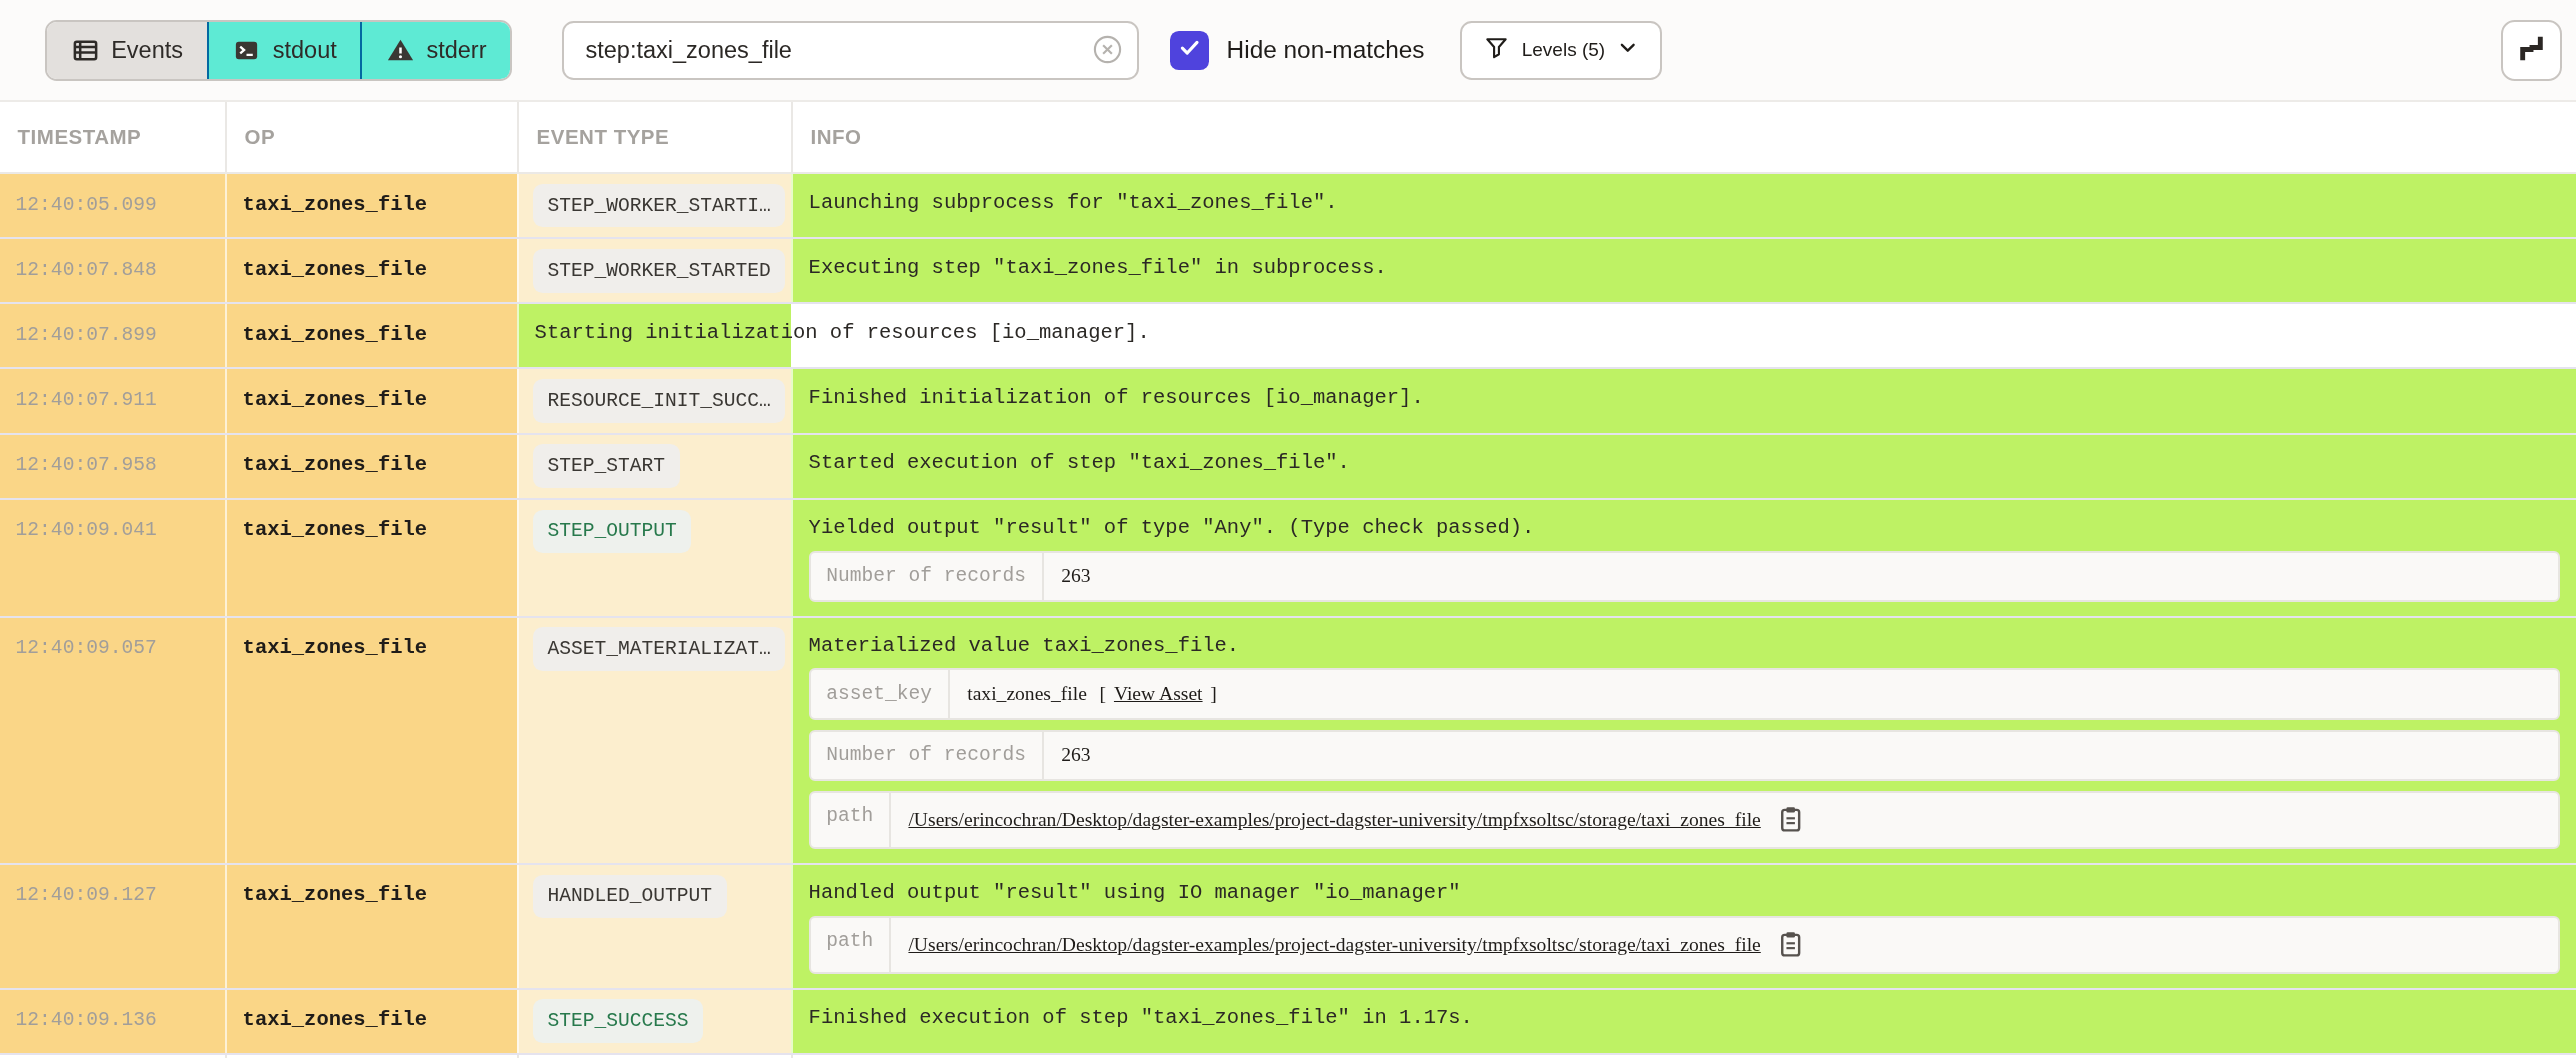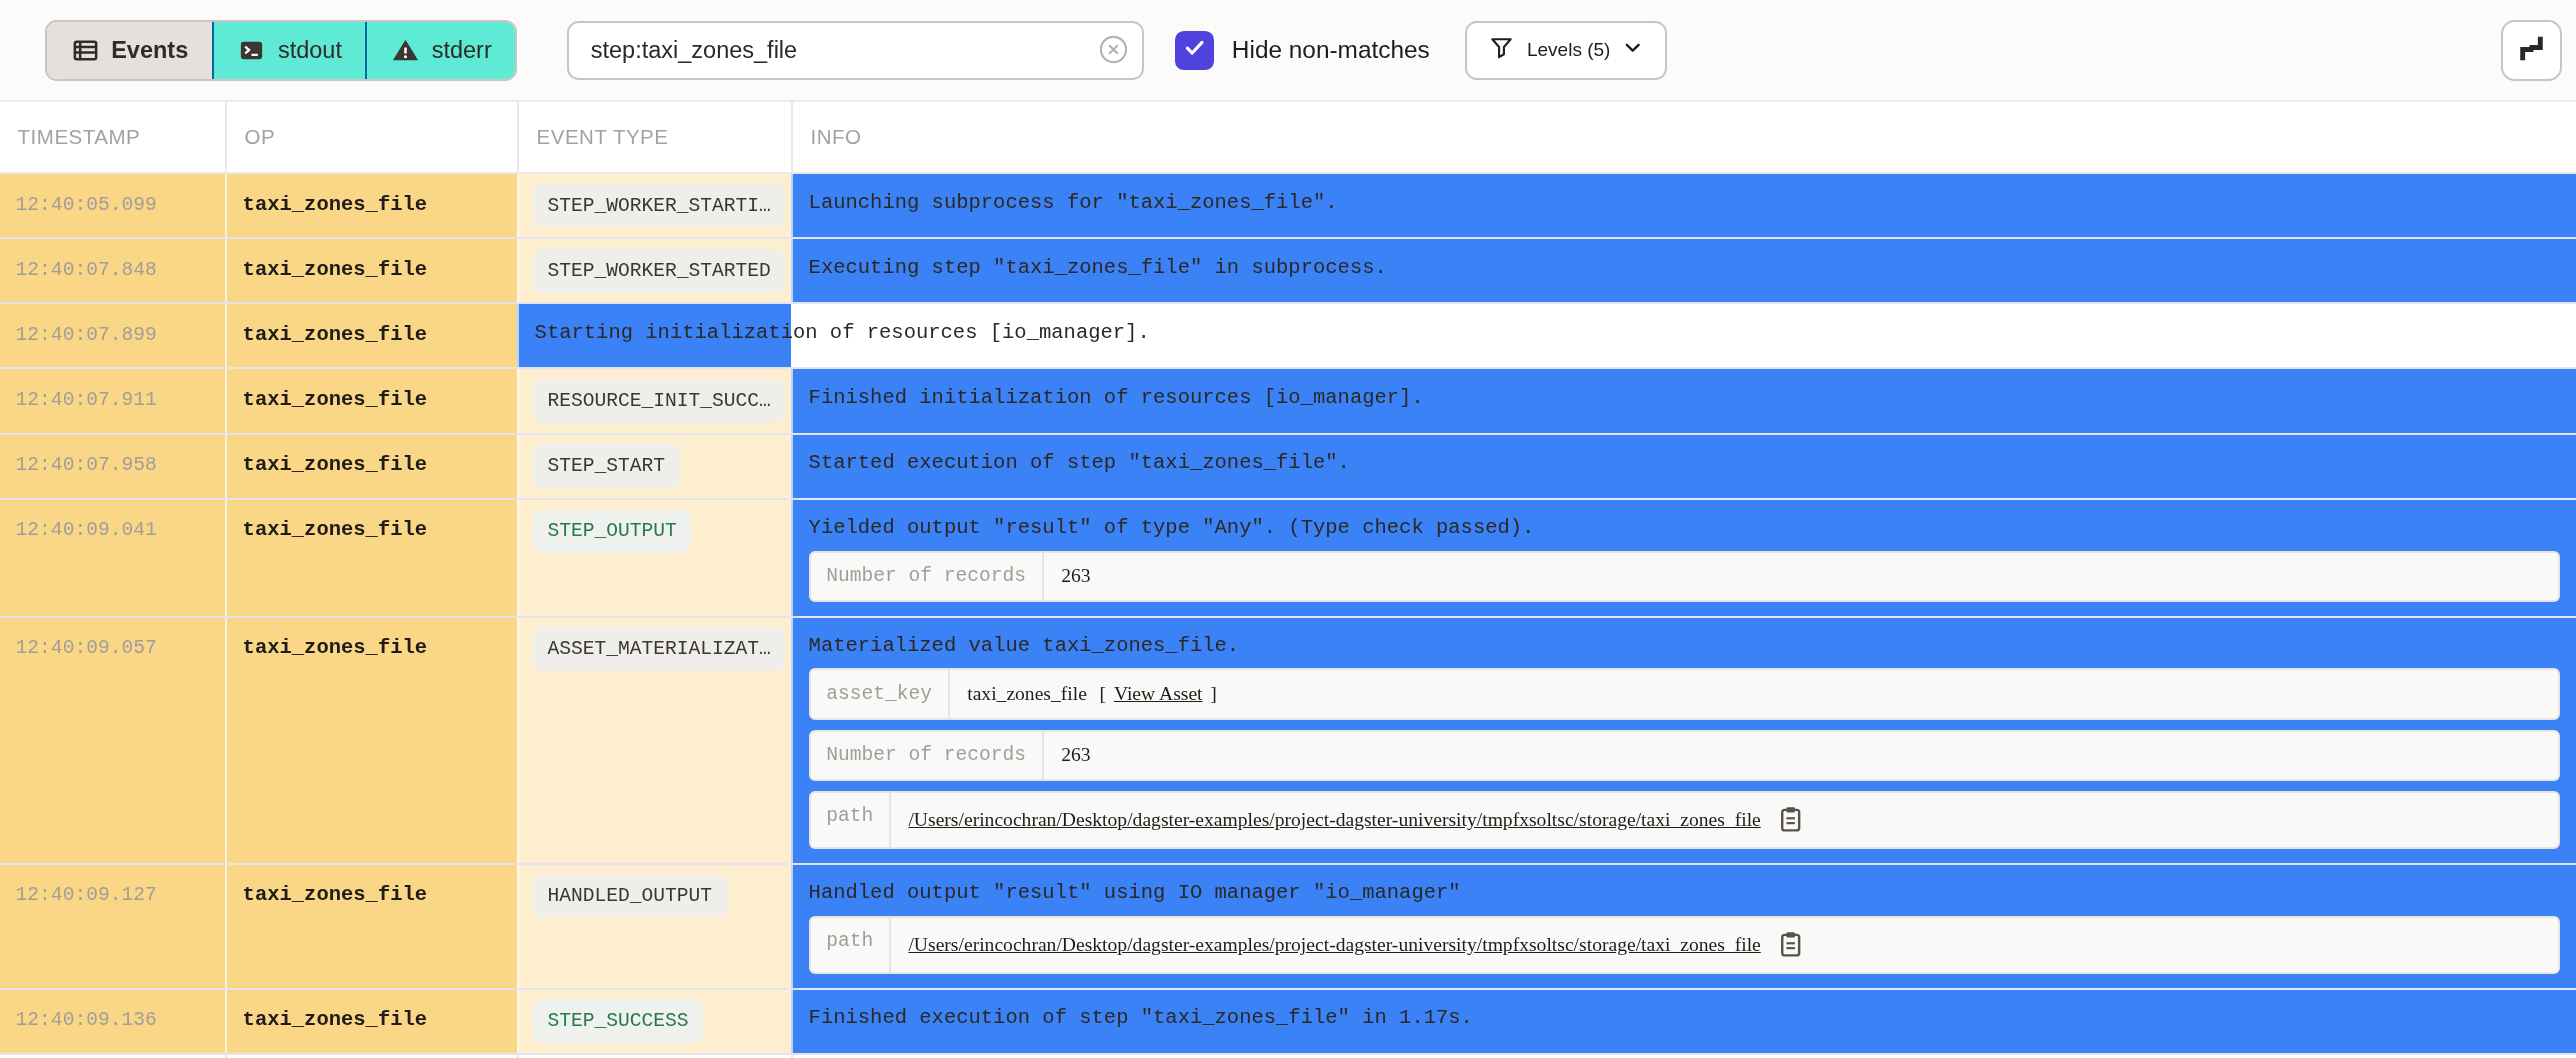--- a/index.html
+++ b/index.html
@@ -8,21 +8,21 @@
   .app { width:2576px; height:1058px; display:flex; flex-direction:column; }
 
   
   .toolbar { height:102px; flex:0 0 102px; background:#FCFBFA; border-bottom:2px solid #EDEBE8;
              display:flex; align-items:center; }
   .tabgroup { margin-left:45px; display:flex; border:2px solid #C9C5C1; border-radius:11.7px;
               overflow:hidden; background:#fff; }
   .tab { display:flex; align-items:center; gap:11.7px; height:57px; padding:0 23.5px;
          background:#5eead4; border:none; border-left:2px solid #0369a1; cursor:pointer;
          font-family:"Liberation Sans", sans-serif; font-size:23.5px; color:#2E2B28; }
-  .tab:first-child { border-left:none;font-weight:bold; }
+  .tab:first-child { border-left:none; }
   .tab.active { background:#E3E0DD; }
   .ticon { display:flex; align-items:center; }
 
   .search { position:relative; margin-left:50px; width:577px; height:59px; }
   .search input { width:100%; height:100%; border:2px solid #C9C5C1; border-radius:11.7px;
                   padding:0 59px 0 21.5px; font-family:"Liberation Sans", sans-serif;
                   font-size:23.5px; color:#2B2825; background:#fff; outline:none; }
   .clear { position:absolute; right:15.6px; top:13.7px; cursor:pointer; display:flex; }
 
   .cb { margin-left:31px; width:39px; height:39px; background:#4F43DD; border-radius:8.8px;
@@ -32,35 +32,35 @@
   .levels { margin-left:35px; display:flex; align-items:center; gap:11.7px; height:59px;
             padding:0 21.5px; background:#fff; border:2px solid #C9C5C1; border-radius:11.7px;
             cursor:pointer; font-family:"Liberation Sans", sans-serif; font-size:19px; color:#1F1C19; }
 
   .collapsebtn { margin-left:auto; margin-right:13.7px; width:61px; height:61px; background:#fff;
                  border:2px solid #C9C5C1; border-radius:13.7px; display:flex; align-items:center;
                  justify-content:center; cursor:pointer; }
 
   
   .grid4 { display:grid; grid-template-columns:225px 292px 274px 1fr; }
-  .hdr { flex:0 0 72px; background:#fff; border-bottom:2px solid #EBE9E6; }
+  .hdr { flex:0 0 72px; background:#fff; border-bottom:2px solid #EBE9E6;font-weight:bold; }
   .hcell { display:flex; align-items:center; padding:0 17.6px; font-size:20.5px; color:#A5A29E;
            letter-spacing:0.5px; border-left:2px solid #EAE8E5; }
   .hcell:first-child { border-left:none; }
 
   .tablebody { flex:1; display:flex; flex-direction:column; overflow:hidden; }
   .log-row { border-bottom:2px solid #E5E3EE; min-height:65px; cursor:pointer; }
   .cell { border-left:2px solid rgba(255,255,255,0.65); }
   .cell:first-child { border-left:none; }
   .c-ts { background:#FAD687; color:#A19E9A; font-family:"Liberation Mono", monospace;
           font-size:19.6px; padding:19.6px 15.6px; white-space:nowrap; }
   .c-op { background:#FAD687; color:#1F1C19; font-family:"Liberation Mono", monospace;
           font-size:20.5px; font-weight:bold; padding:18.6px 15.6px; white-space:nowrap; }
   .c-tag { background:#FCEECE; padding:9.8px 13.7px; }
-  .c-info { background:#3b82f6; padding:15.6px 15.6px 13.7px 15.6px; }
+  .c-info { background:#bef264; padding:15.6px 15.6px 13.7px 15.6px; }
   .pill { display:inline-block; background:#F0EEEB; border-radius:9.8px; padding:10.8px 14.7px;
           font-family:"Liberation Mono", monospace; font-size:19.6px; color:#3A3733; white-space:nowrap; }
   .pill.green { color:#27794C; background:#EEF1ED; }
   .info-text { font-family:"Liberation Mono", monospace; font-size:20.5px; color:#2B2825;
                line-height:25.4px; white-space:nowrap; }
   .meta { display:flex; margin-top:9.8px; background:#FAF9F7; border:2px solid #E7E5E1;
           border-radius:6px; align-items:stretch; }
   .mkey { padding:12.7px 15.6px; font-family:"Liberation Mono", monospace; font-size:19.6px;
           color:#A19E9A; border-right:2px solid #E7E5E1; white-space:nowrap; }
   .mval { padding:12.7px 17.6px; font-family:Liberation Serif, serif; font-size:19.6px;

